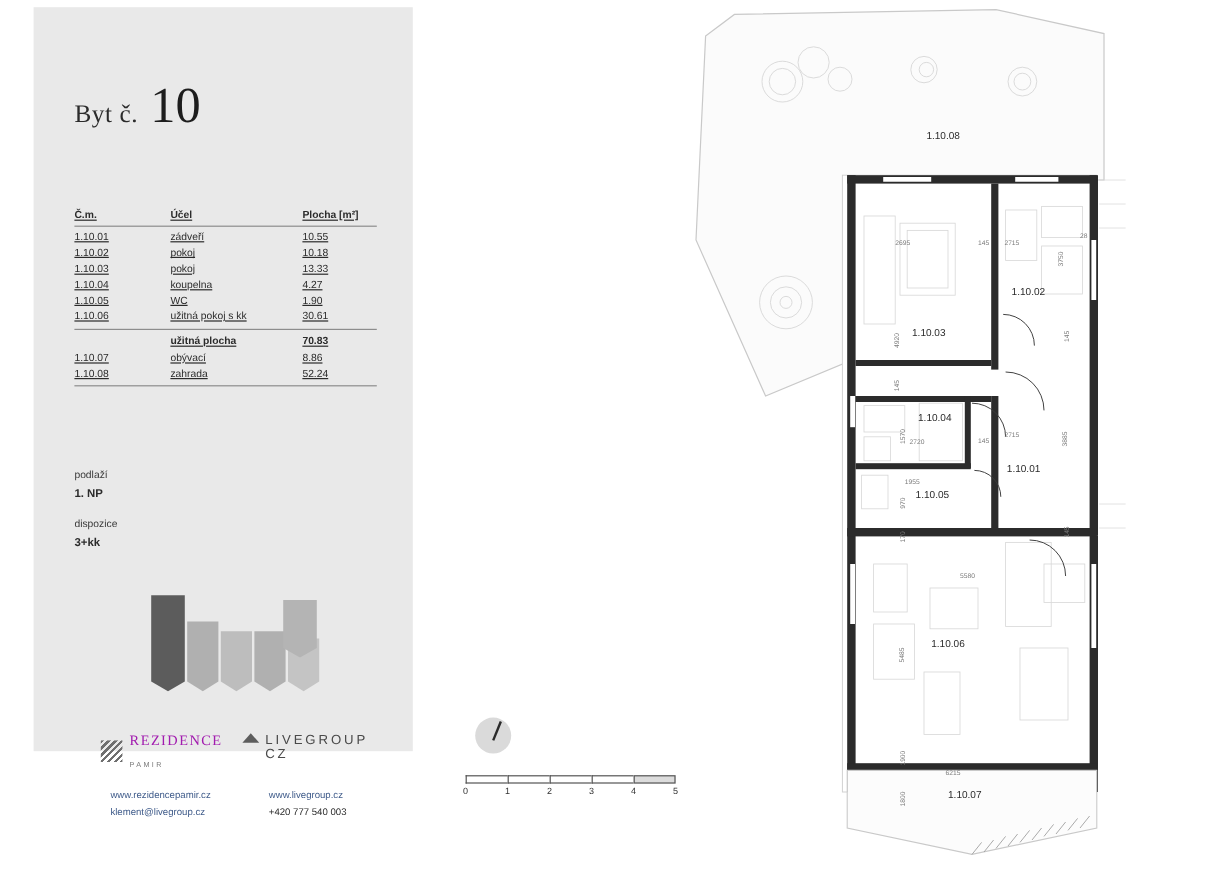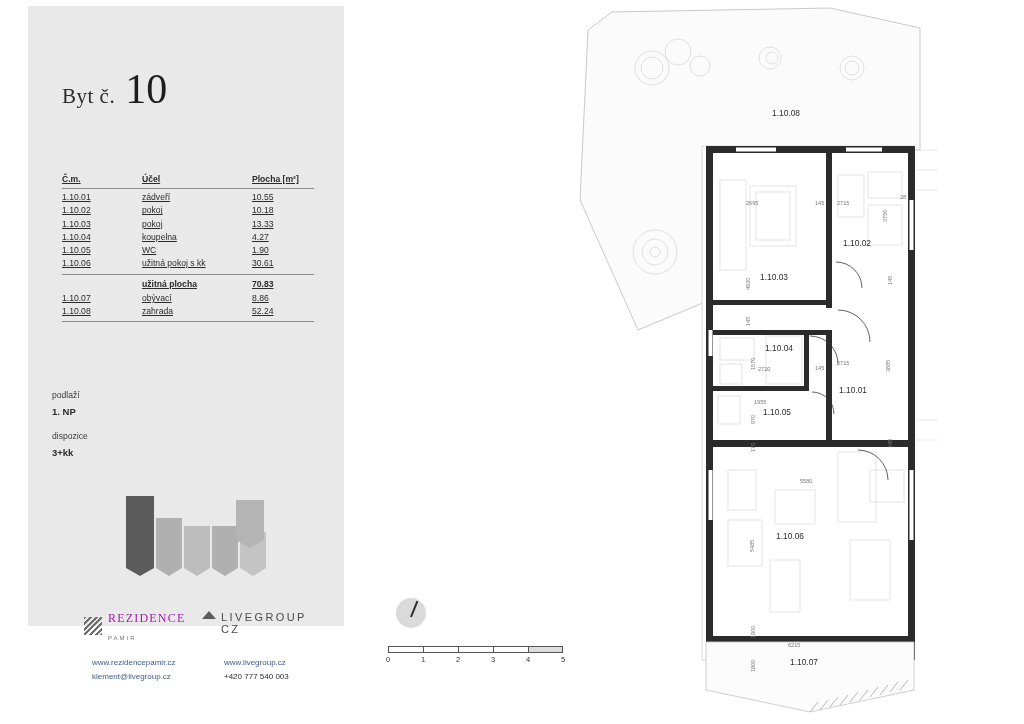--- a/index.html
+++ b/index.html
@@ -89,21 +89,21 @@
   .sum-row {
     display: flex;
     padding-top: 3.5px;
     font-weight: bold;
     line-height: 11px;
   }
   .sum-row .c-num { width: 80px; }
 
   .meta {
     position: absolute;
-    left: 24px;
+    left: 34px;
     top: 382px;
     font-size: 8.6px;
     color: #2b2b2b;
     line-height: 15px;
   }
   .meta .lbl { color: #3a3a3a; }
   .meta .val { font-weight: bold; font-size: 9.5px; padding-top: 1px; }
   .meta .sp { height: 10px; }
 
   

